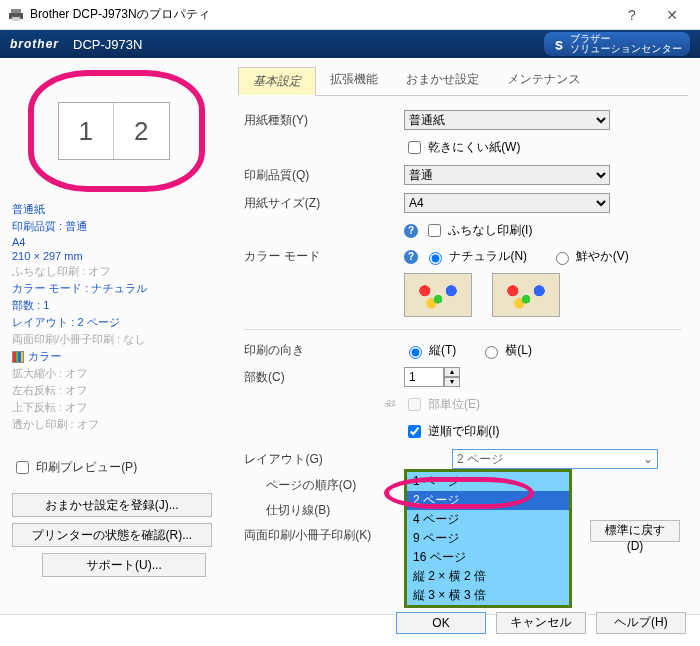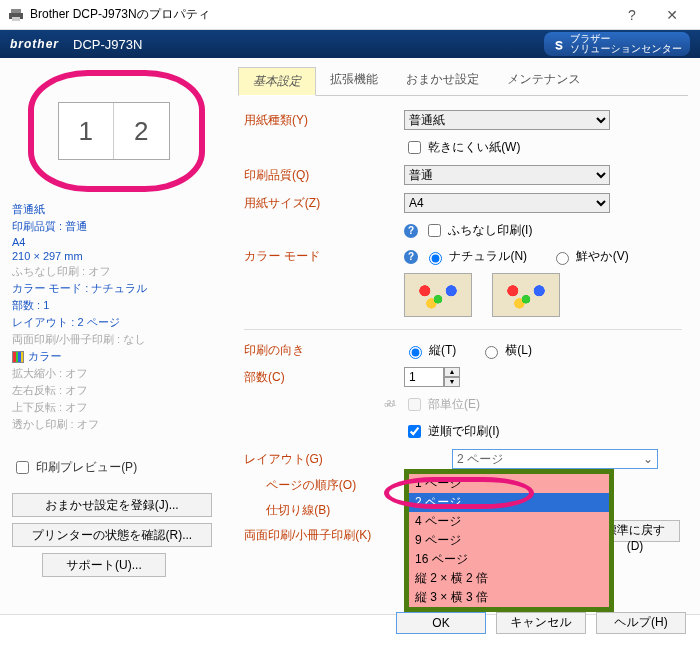--- a/index.html
+++ b/index.html
@@ -26,21 +26,21 @@
   .color-swatch { display:inline-block; width:12px; height:12px; margin-right:4px; vertical-align:middle;
     background: linear-gradient(90deg,#e33 0 25%,#3c3 25% 50%,#36e 50% 75%,#ec2 75% 100%); border:1px solid #888; }
   .leftbtns { margin-top: 20px; }
   .chkline { margin: 6px 0 10px; font-size: 12px; }
   .wbtn { display:block; width: 200px; height: 24px; font-size: 12px; margin: 6px 0; background:#f3f3f3; border:1px solid #bbb; }
   .rightpane { flex:1; padding: 8px 12px 0 6px; }
   .tabs { display:flex; border-bottom:1px solid #ccc; font-size:12px; }
   .tab { padding: 5px 14px; color:#555; }
   .tab.active { border:1px solid #ccc; border-bottom:1px solid #fff; background:#fef9c3; position:relative; top:1px;font-style:italic; }
   .grid { display:grid; grid-template-columns: 160px 1fr; row-gap: 8px; align-items:center; font-size:12px; padding: 14px 6px 0 6px; }
-  .lbl { color:#c2410c; }
+  .lbl { color:#404040; }
   .field { display:flex; align-items:center; gap:6px; }
   .help { width:14px; height:14px; border-radius:7px; background:#3a7ed1; color:#fff; font-size:10px; display:inline-flex; align-items:center; justify-content:center; font-weight:bold; }
   select, input[type=text] { font-size:12px; height:20px; border:1px solid #999; }
   .sel-wide { width: 206px; }
   .checkbox { display:inline-flex; align-items:center; gap:4px; }
   .checkbox input { width:13px; height:13px; }
   .radio { display:inline-flex; align-items:center; gap:4px; margin-right:18px; }
   .thumbrow { display:flex; gap:20px; margin-left:0; }
   .thumb { width:68px; height:44px; border:1px solid #aaa;
     background:
@@ -52,21 +52,21 @@
   .hr { grid-column:1/3; height:1px; background:#ddd; margin:4px 0; }
   .spin { display:inline-flex; }
   .spin input { width:40px; text-align:left; padding:0 4px; }
   .spin .arrows { display:flex; flex-direction:column; }
   .spin button { width:16px; height:10px; font-size:7px; padding:0; line-height:8px; border:1px solid #999; background:#eee; }
   .disabled { color:#aaa; }
   .collate-icon { font-size:13px; letter-spacing:-2px; }
   .sublabel { padding-left: 22px; }
   .dropdown-open { position:relative; grid-column:2/3;padding-left:48px; }
   .dd-header { width:206px; height:20px; border:1px solid #5a9fe6; background:#fff; display:flex; align-items:center; padding:0 4px; font-size:12px; justify-content:space-between; color:#666; }
-  .dd-list { position:absolute; top:20px; left:0; width:210px; border:5px solid #4d7c0f; background:#fca5a5; z-index:10; }
+  .dd-list { position:absolute; top:20px; left:0; width:168px; border:3px solid #4d7c0f; background:#7dd3fc; z-index:10; }
   .dd-item { padding:1px 6px; font-size:12px; }
   .dd-item.sel { background:#2a6fd6; color:#fff; }
   .dd-ring { position:absolute; width:150px; height:32px; border:5px solid #e8157b; border-radius:70px/22px; left:-20px; top:28px; z-index:11; pointer-events:none; }
   .bottom-right-btn { position:absolute; right:20px; bottom:60px; }
   .footer { height:16px; border-top:1px solid #ddd; display:flex; justify-content:flex-end; align-items:center; padding:0 14px; gap:10px; font-size:12px; }
   .footer button, .bottom-right-btn button { width:90px; height:22px; font-size:12px; background:#f3f3f3; border:1px solid #bbb; }
   .footer .ok { border:1px solid #5a9fe6; }
 </style>
 </head>
 <body>
@@ -122,21 +122,21 @@
       <p class="gray">上下反転 : オフ</p>
       <p class="gray">透かし印刷 : オフ</p>
     </div>
     <div class="leftbtns">
       <label class="chkline checkbox">
         <input type="checkbox" style="">
         <span>印刷プレビュー(P)</span>
       </label>
       <button class="wbtn">おまかせ設定を登録(J)...</button>
       <button class="wbtn">プリンターの状態を確認(R)...</button>
-      <button class="wbtn" style="width:124px;margin-left:30px">サポート(U)...</button>
+      <button class="wbtn" style="width:164px;margin-left:30px">サポート(U)...</button>
     </div>
   </div>
 
   <div class="rightpane" style="position:relative">
     <div class="tabs">
       <div class="tab active">基本設定</div>
       <div class="tab">拡張機能</div>
       <div class="tab">おまかせ設定</div>
       <div class="tab">メンテナンス</div>
     </div>

